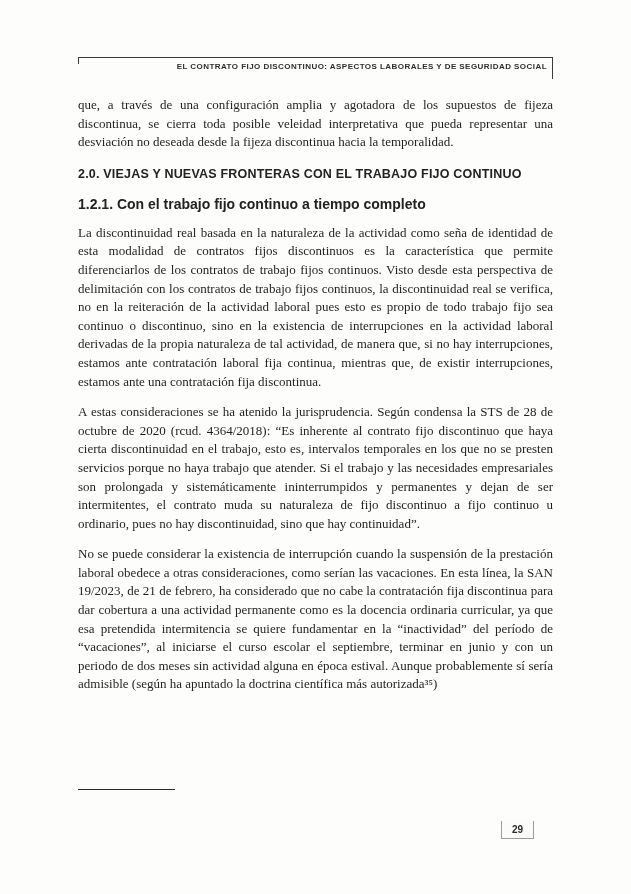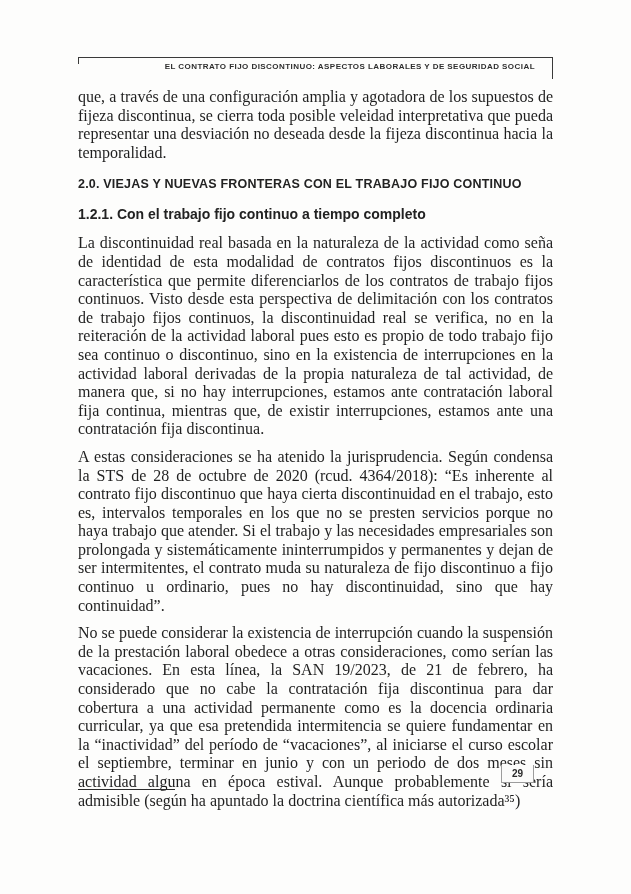--- a/index.html
+++ b/index.html
@@ -22,33 +22,33 @@
   .running-header::before {
     content:""; position:absolute; left:0; top:0; height:6px; width:0;
     border-left:1.5px solid var(--rule);
   }
   .running-header::after {
     content:""; position:absolute; right:0; top:0; height:21px; width:0;
     border-right:1.5px solid var(--rule);
   }
   .running-title {
     display:block; text-align:right;
-    padding:4px 18px 0 0;
+    padding:4px 6px 0 0;
     font-family:"Liberation Sans", sans-serif;
     font-weight:700; font-size:8px; letter-spacing:0.45px;
     color:#2e2e2e; white-space:nowrap;
   }
 
   
   .body-text {
     position:absolute; left:78px; right:78px; top:84px;
   }
   .para {
-    margin:4px 0 9px 0;
-    font-size:16px; line-height:18.6px;
+    margin:12px 0 9px 0;
+    font-size:13px; line-height:18.6px;
     text-align:justify; text-justify:inter-word;
     color:var(--ink);
   }
   .section-heading {
     font-family:"Liberation Sans", sans-serif;
     font-weight:700; font-size:12.5px; letter-spacing:0.2px;
     color:#222; margin:15px 0 15px 0;
   }
   .subsection-heading {
     font-family:"Liberation Sans", sans-serif;
@@ -66,21 +66,21 @@
     position:absolute; left:78px; right:78px; top:794px;
     font-size:12.8px; line-height:16px; color:var(--ink);
   }
   .footnote-marker {
     font-size:9.5px; vertical-align:super; line-height:0;
     margin-right:13px;
   }
 
   
   .page-number-box {
-    position:absolute; left:501px; top:765px;
+    position:absolute; left:501px; top:821px;
     width:31px; height:17px;
     border:1px solid #9c9c9c; border-top:none;
     background:#fbfbfa;
     display:flex; align-items:center; justify-content:center;
   }
   .page-number {
     font-family:"Liberation Sans", sans-serif;
     font-size:10px; font-weight:700; color:#2a2a2a;
   }
 </style>

